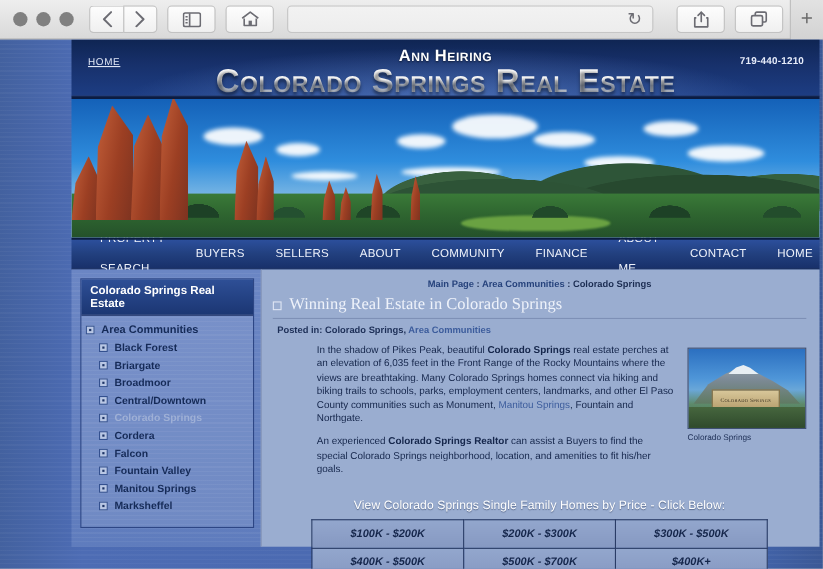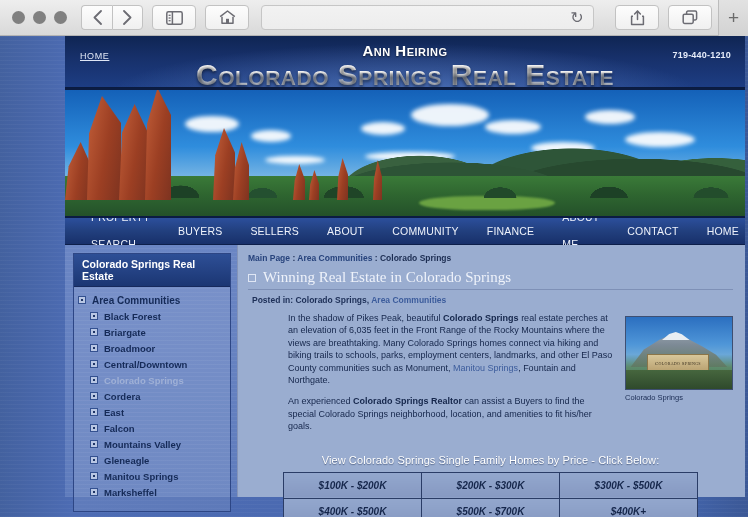--- a/index.html
+++ b/index.html
@@ -190,21 +190,21 @@
   .si span.lbl { font-size:9.5px; font-weight:bold; color:#152a57; }
   .si.lvl0 { padding-left:4px; }
   .si.lvl0 span.lbl { font-size:10px; }
   .si.lvl1 { padding-left:16px; }
   .si.current span.lbl { color:#9fb0d6; }
 
   .main {
     flex:1; background:#9aadd0; border-left:1px solid #8494b8;
     padding:8px 12px 0 10px; position:relative;
   }
-  .crumb { font-size:8.5px; font-weight:bold; color:#1c2d52; margin-bottom:6px; }
+  .crumb { font-size:8.5px; font-weight:bold; color:#1c2d52; margin-bottom:6px;text-align:center; }
   .crumb a { color:#27437c; text-decoration:none; }
   .post-title {
     font-family:"Liberation Serif", serif; font-size:15px; color:#eef2fa;
     border-bottom:1px solid #7e90b6; padding-bottom:3px;
     display:flex; align-items:center; gap:7px;
   }
   .post-title .sq {
     width:8px; height:8px; border:1px solid #dfe6f4; display:inline-block; flex:0 0 8px;
   }
   .posted { font-size:8.5px; font-weight:bold; color:#1d2f57; margin:5px 0 7px 4px; }
@@ -420,39 +420,27 @@
               <div class="si lvl1">
                 <span class="bul">
                   <i></i>
                 </span>
                 <span class="lbl">Cordera</span>
               </div>
               <div class="si lvl1">
                 <span class="bul">
                   <i></i>
                 </span>
-                <span class="lbl">East</span>
-              </div>
-              <div class="si lvl1">
-                <span class="bul">
-                  <i></i>
-                </span>
                 <span class="lbl">Falcon</span>
               </div>
               <div class="si lvl1">
                 <span class="bul">
                   <i></i>
                 </span>
-                <span class="lbl">Mountains Valley</span>
-              </div>
-              <div class="si lvl1">
-                <span class="bul">
-                  <i></i>
-                </span>
-                <span class="lbl">Gleneagle</span>
+                <span class="lbl">Fountain Valley</span>
               </div>
               <div class="si lvl1">
                 <span class="bul">
                   <i></i>
                 </span>
                 <span class="lbl">Manitou Springs</span>
               </div>
               <div class="si lvl1">
                 <span class="bul">
                   <i></i>

